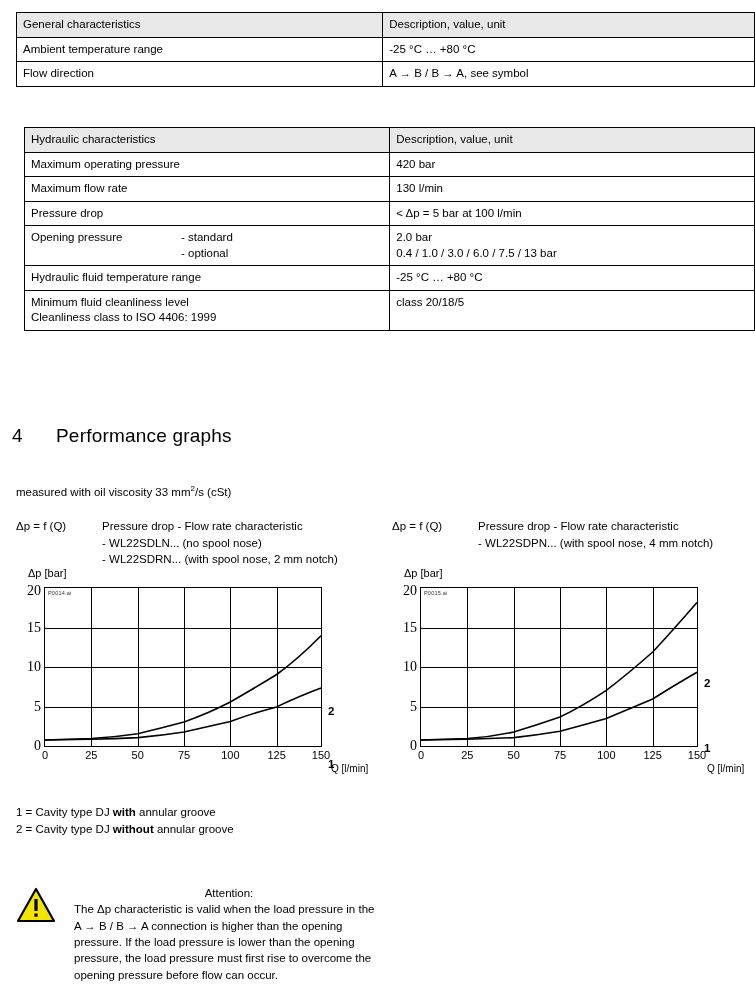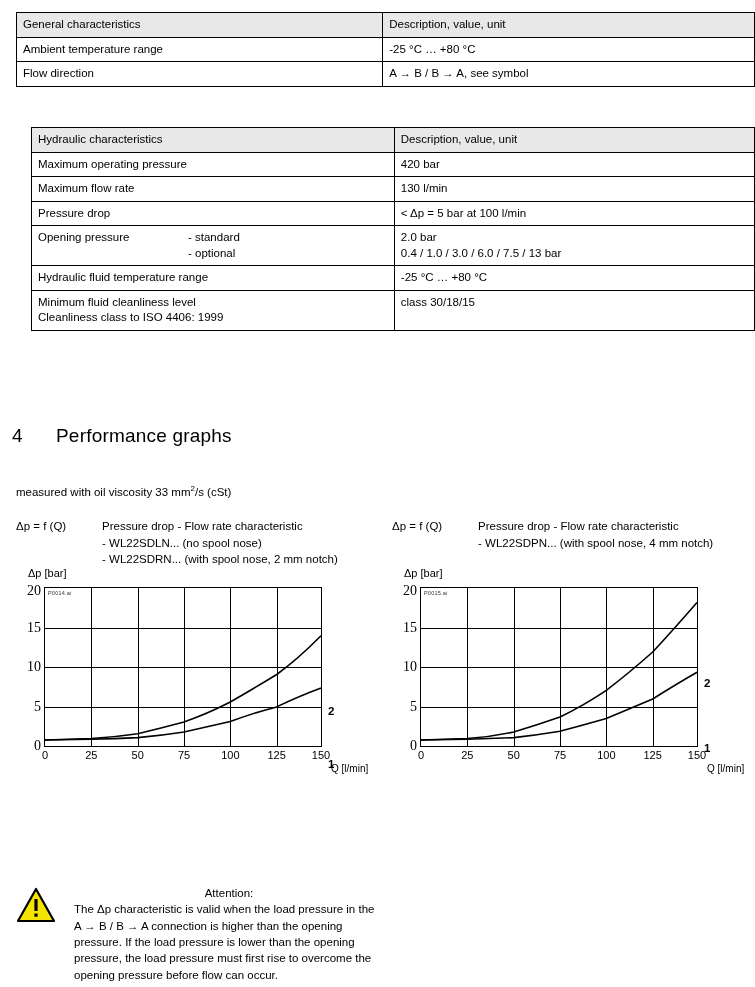--- a/index.html
+++ b/index.html
@@ -202,21 +202,21 @@
         <td class="col2">-25 °C … +80 °C</td>
       </tr>
       <tr>
         <td class="col1">Flow direction</td>
         <td class="col2">A → B  /  B → A, see symbol</td>
       </tr>
     </tbody>
       </table>
   </div>
 
-  <div style="position:absolute; left:31px; top:127px;">
+  <div style="position:absolute; left:24px; top:127px;">
     <table class="spec">
       <tbody>
           <tr class="header">
         <td class="col1">Hydraulic characteristics</td>
         <td class="col2">Description, value, unit</td>
       </tr>
       <tr>
         <td class="col1">Maximum operating pressure</td>
         <td class="col2">420 bar</td>
       </tr>
@@ -246,21 +246,21 @@
       </tr>
       <tr>
         <td class="col1">Hydraulic fluid temperature range</td>
         <td class="col2">-25 °C … +80 °C</td>
       </tr>
       <tr>
         <td class="col1">
           <div>Minimum fluid cleanliness level</div>
           <div>Cleanliness class to ISO 4406: 1999</div>
         </td>
-        <td class="col2">class 30/18/15</td>
+        <td class="col2">class 20/18/5</td>
       </tr>
     </tbody>
       </table>
   </div>
 
   <div style="position:absolute; left:12px; top:425px;" class="section-head">
     <span class="num">4</span>
     <span class="ttl">Performance graphs</span>
   </div>
 
@@ -361,20 +361,24 @@
 
           <path d="M0,152 L46.3,150.5 Q70,149 92.7,144 Q116,137 139,129 Q162,118 185.3,102.4 Q208,85 231.7,64 Q252,42 276,14.4 L276,14.4" fill="none" stroke="#000" stroke-width="1.6"></path>
         </svg>
       </div>
       <span class="curve-label" style="left:312px; top:175px;">1</span>
       <span class="curve-label" style="left:312px; top:110px;">2</span>
       <span class="xaxis-label" style="left:315px; top:196px;">Q [l/min]</span>
     </div>
   </div>
 
+  <div style="position:absolute; left:16px; top:778px;" class="legend">
+    <div><span>1 = Cavity type DJ </span><b>with</b><span> annular groove</span></div>
+    <div><span>2 = Cavity type DJ </span><b>without</b><span> annular groove</span></div>
+  </div>
 
   <div style="position:absolute; left:16px; top:845px;" class="attention">
     <div class="warn-icon">
       <svg width="40" height="36" viewBox="0 0 40 36">
         <polygon points="20,2 38,34 2,34" fill="#f5e400" stroke="#000000" stroke-width="2.2" stroke-linejoin="round"></polygon>
         <rect x="18.4" y="12" width="3.2" height="12" fill="#000000"></rect>
         <rect x="18.4" y="26.5" width="3.2" height="3.2" fill="#000000"></rect>
       </svg>
     </div>
     <div class="attention-text">

